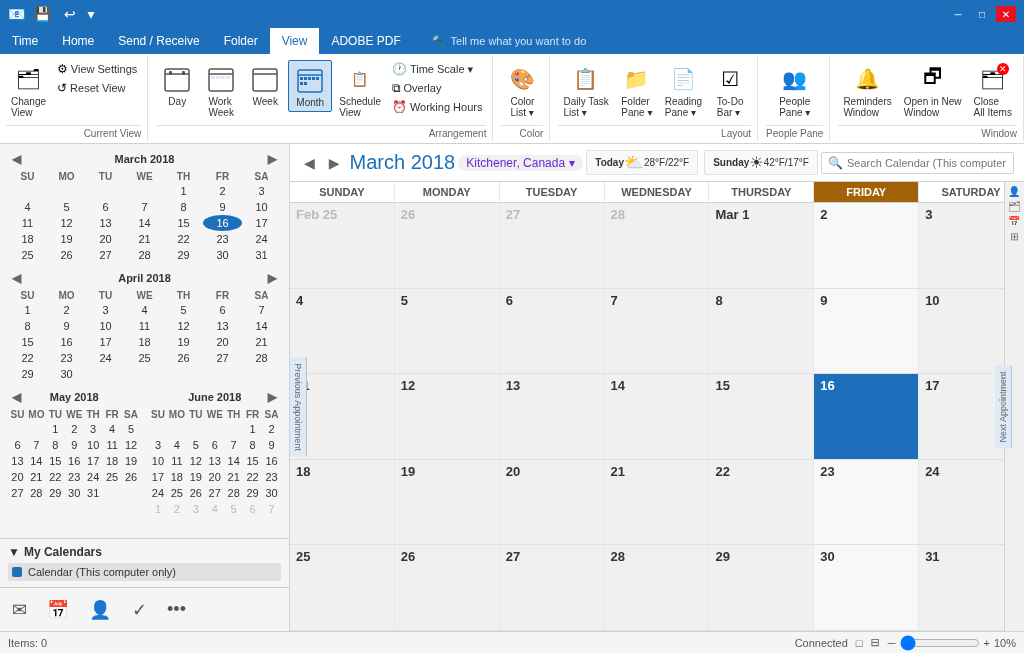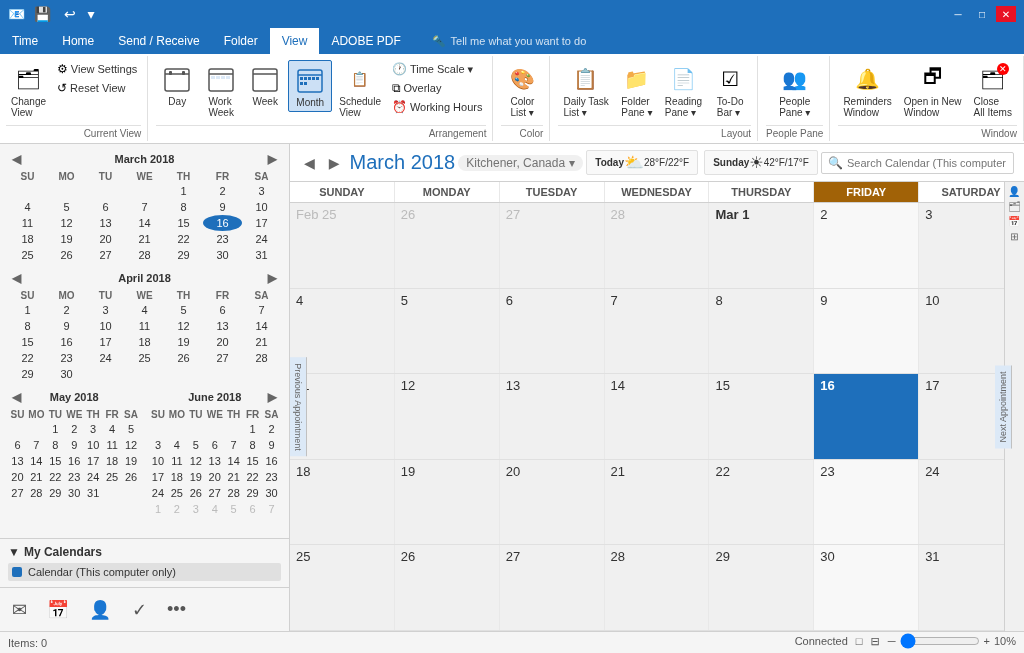--- a/index.html
+++ b/index.html
@@ -47,46 +47,46 @@
     .cal-item-label { font-size: 11px; color: #333; }
     #sidebar-bottom { height: 44px; border-top: 1px solid #d0d0d0; background: #f5f5f5; display: flex; align-items: center; padding: 0 12px; gap: 20px; }
     .sb-bottom-icon { font-size: 18px; color: #555; cursor: pointer; }
     .sb-bottom-icon.active { color: #1e6fbb; }
 
     
     #calendar-area { flex: 1; display: flex; flex-direction: column; overflow: hidden; }
     #calendar-header { display: flex; align-items: center; justify-content: space-between; padding: 6px 10px; background: #fff; border-bottom: 1px solid #d0d0d0; }
     #cal-nav { display: flex; align-items: center; gap: 6px; }
     #cal-title { font-size: 20px; font-weight: 300; color: #1e6fbb; }
-    #location-selector { display: flex; align-items: center; gap: 4px; background: #f0f0f0; padding: 1px 8px; border-radius: 8px; cursor: pointer; font-size: 12px; color: #737373; }
+    #location-selector { display: flex; align-items: center; gap: 4px; background: #f0f0f0; padding: 1px 8px; border-radius: 8px; cursor: pointer; font-size: 12px; color: #6d28d9; }
     #weather-widgets { display: flex; gap: 6px; align-items: center; }
     .weather-widget { display: flex; flex-direction: row; align-items: center; font-size: 10px; color: #333; padding: 2px 8px; background: #f9f9f9; border: 1px solid #e0e0e0; border-radius: 2px; min-width: 70px; }
     .weather-widget .w-day { font-weight: bold; font-size: 10px; }
     .weather-widget .w-icon { font-size: 16px; }
     .weather-widget .w-temp { font-size: 10px; }
     #search-cal { display: flex; align-items: center; background: white; border: 1px solid #d0d0d0; padding: 3px 6px; border-radius: 2px; gap: 4px; }
     #search-cal input { border: none; outline: none; font-size: 11px; color: #555; width: 160px; }
 
     
     #calendar-grid { flex: 1; display: flex; flex-direction: column; overflow: hidden; position: relative; }
     #cal-day-headers { display: grid; grid-template-columns: 30px repeat(7, 1fr); background: #fff; border-bottom: 1px solid #d0d0d0; }
     .cal-day-header { text-align: center; padding: 4px 2px; font-size: 11px; font-weight: bold; color: #555; border-right: 1px solid #e8e8e8; }
     .cal-day-header.friday { background: #a16207; color: white; }
     #cal-body { flex: 1; display: grid; grid-template-rows: repeat(6, 1fr); overflow: hidden; position: relative; }
     .cal-week { display: grid; grid-template-columns: 30px repeat(7, 1fr); border-bottom: 1px solid #e0e0e0; }
     .cal-cell { border-right: 1px solid #e8e8e8; padding: 4px 6px; position: relative; min-height: 0; }
     .cal-cell.today { background: #1e6fbb; }
     .cal-cell.today .cell-date { color: white; font-weight: bold; }
-    .cell-date { font-size: 13px; color: #333; }
+    .cell-date { font-size: 13px; color: #333; font-weight: bold; }
     .cell-date.other-month { color: #bbb; }
     .prev-appt { position: absolute; left: 0; top: 50%; transform: translateY(-50%); writing-mode: vertical-rl; text-orientation: mixed; font-size: 9px; color: #666; background: #dce9f7; padding: 6px 3px; cursor: pointer; border-right: 1px solid #c0c0c0; z-index: 10; }
     .next-appt { position: absolute; right: 12px; top: 50%; transform: translateY(-50%); writing-mode: vertical-rl; text-orientation: mixed; font-size: 9px; color: #666; background: #dce9f7; padding: 6px 3px; cursor: pointer; border-left: 1px solid #c0c0c0; z-index: 10; transform: translateY(-50%) rotate(180deg); }
 
     
-    #status-bar { height: 22px; background: #f5f5f5; border-top: 1px solid #d0d0d0; display: flex; align-items: flex-end; justify-content: space-between; padding: 4px 8px; font-size: 11px; color: #555; }
+    #status-bar { height: 22px; background: #f5f5f5; border-top: 1px solid #d0d0d0; display: flex; align-items: center; justify-content: space-between; padding: 4px 8px; font-size: 11px; color: #555; }
     #status-bar .zoom-controls { display: flex; align-items: center; gap: 4px; }
 
     .nav-arrow { cursor: pointer; color: #666; font-size: 14px; padding: 2px 4px; border-radius: 2px; }
     .qa-btn { color: white; font-size: 14px; cursor: pointer; padding: 0 3px; }
   </style>
 </head>
 <body>
 
 <div id="title-bar">
   <div class="tb-left">

